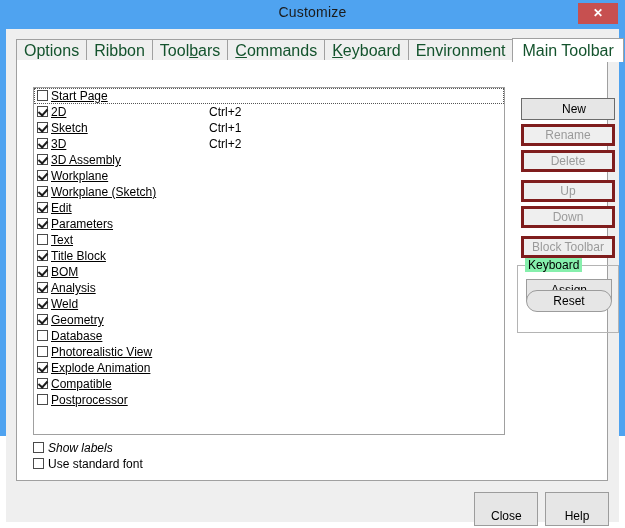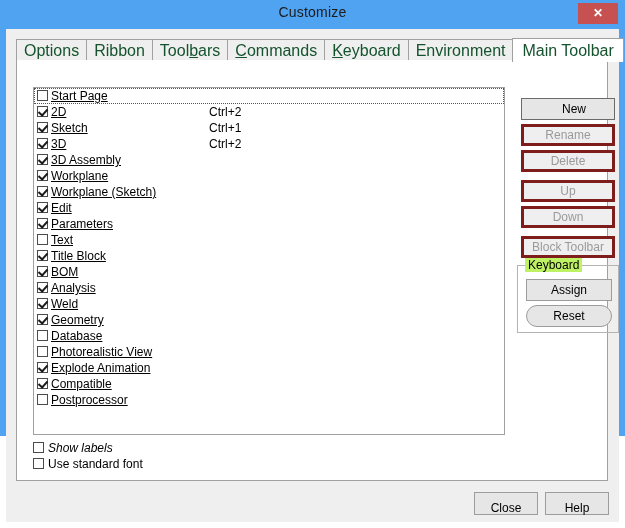--- a/index.html
+++ b/index.html
@@ -236,54 +236,54 @@
     top: 205px;
     width: 102px;
     height: 68px;
     border: 1px solid #b4b4b4;
     box-sizing: border-box;
   }
   .groupbox-legend {
     position: absolute;
     left: 7px;
     top: -8px;
-    background: #bef264;
+    background: #86efac;
     padding: 0 3px;
     font-size: 12px;
     color: #000000;
   }
   .group-btn {
     position: absolute;
     left: 8px;
     width: 86px;
     height: 22px;
     font-size: 12px;
     font-family: "Liberation Sans", sans-serif;
     background: #e6e6e6;
     border: 1px solid #9c9c9c;
     color: #000000;
     cursor: pointer;
     padding: 0;
     box-sizing: border-box;
   }
   #btn-assign { top: 13px; }
-  #btn-reset  { top: 39px; border-radius: 11px; }
+  #btn-reset  { top: 24px; border-radius: 11px; }
 
   
   .footer-btn {
     position: absolute;
     width: 64px;
     height: 23px;
     font-size: 12px;
     font-family: "Liberation Sans", sans-serif;
     background: #e6e6e6;
     border: 1px solid #9c9c9c;
     color: #000000;
     cursor: pointer;
-    padding: 8px;
+    padding: 16px;
     box-sizing: border-box;
   }
   #btn-close { left: 468px; top: 463px; }
   #btn-help  { left: 539px; top: 463px; }
 </style>
 </head>
 <body>
 
 <div class="window">
 

